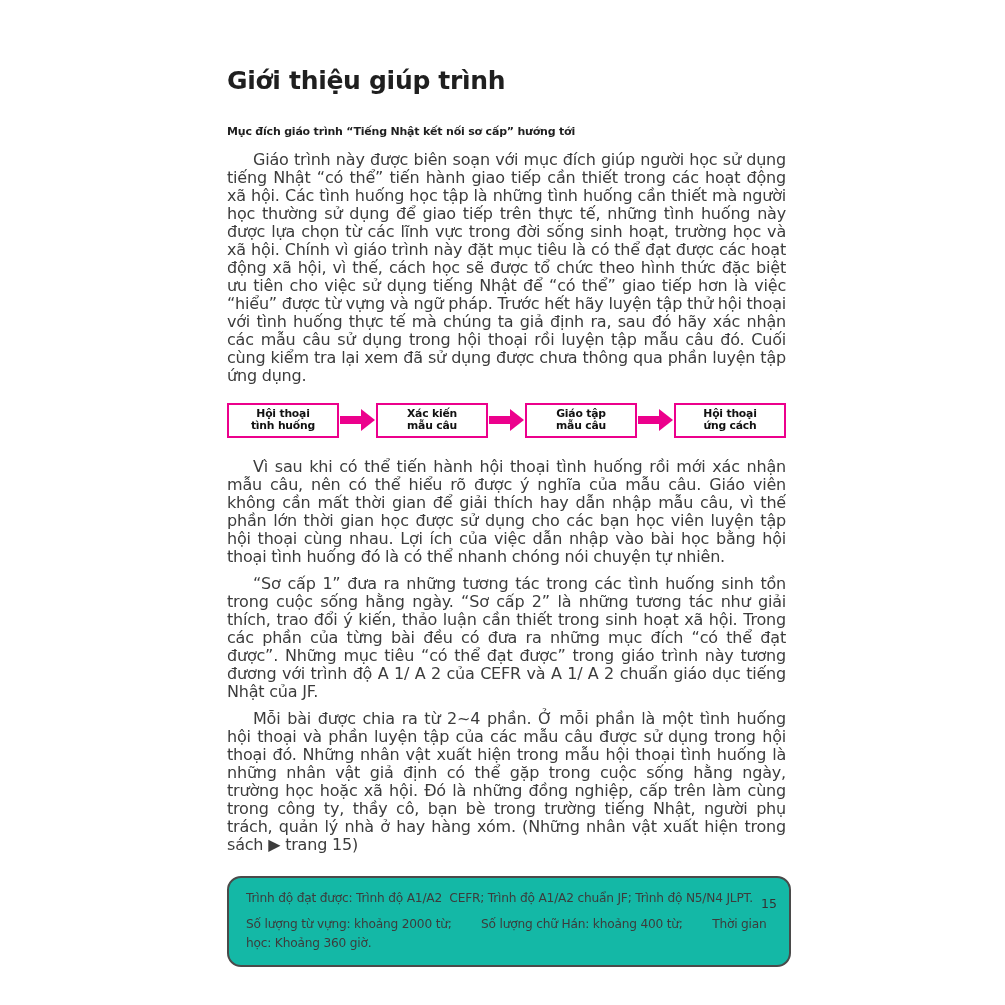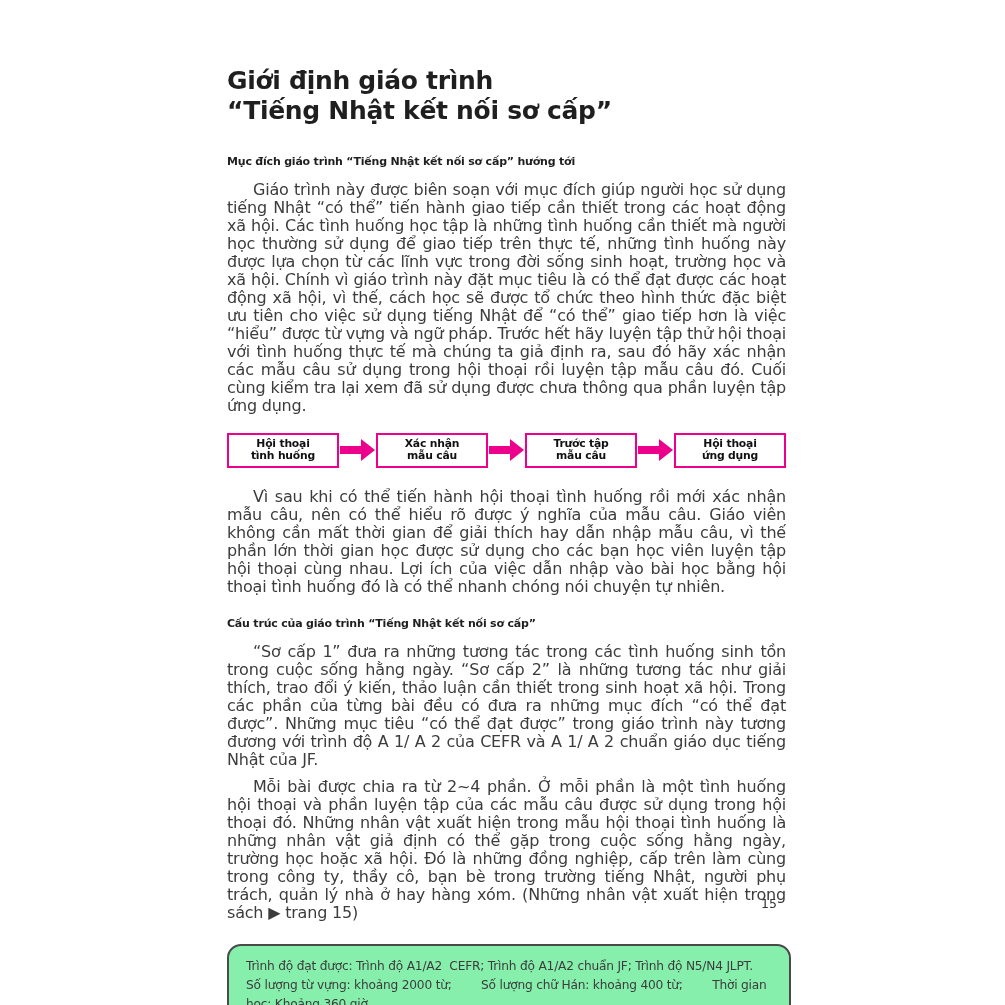--- a/index.html
+++ b/index.html
@@ -37,69 +37,67 @@
     content:""; position:absolute; left:1px; top:7px; width:21px; height:8px;
     background:var(--accent);
   }
   .farrow::after {
     content:""; position:absolute; left:22px; top:0; width:0; height:0;
     border-top:11px solid transparent; border-bottom:11px solid transparent;
     border-left:14px solid var(--accent);
   }
   .infobox {
     box-sizing:border-box; margin-top:22px; width:564px; border:2px solid #4a4a4a;
-    border-radius:14px; padding:11px 17px 12px 17px; background:#86efac;
+    border-radius:14px; padding:11px 17px 12px 17px; background:#14b8a6;
   }
   .infobox p {
     margin:0; font-size:12.2px; line-height:19px; letter-spacing:-0.2px;
     color:var(--text); white-space:pre-wrap; text-align:left;
   }
-  .infobox p + p { }
+  .infobox p + p { margin-top:7px; }
   .pagenum { position:absolute; left:761px; top:896px; font-size:12.5px; color:#333333; }
 </style>
 </head>
 <body>
 
 <div class="page">
   <div class="content">
 
     <div class="title">
-      <div>Giới định giáo trình</div>
-      <div>“Tiếng Nhật kết nối sơ cấp”</div>
+      <div>Giới thiệu giúp trình</div>
     </div>
 
     <h2 class="sec-heading first">Mục đích giáo trình “Tiếng Nhật kết nối sơ cấp” hướng tới</h2>
 
     <p class="body">Giáo trình này được biên soạn với mục đích giúp người học sử dụng tiếng Nhật “có thể” tiến hành giao tiếp cần thiết trong các hoạt động xã hội. Các tình huống học tập là những tình huống cần thiết mà người học thường sử dụng để giao tiếp trên thực tế, những tình huống này được lựa chọn từ các lĩnh vực trong đời sống sinh hoạt, trường học và xã hội. Chính vì giáo trình này đặt mục tiêu là có thể đạt được các hoạt động xã hội, vì thế, cách học sẽ được tổ chức theo hình thức đặc biệt ưu tiên cho việc sử dụng tiếng Nhật để “có thể” giao tiếp hơn là việc “hiểu” được từ vựng và ngữ pháp. Trước hết hãy luyện tập thử hội thoại với tình huống thực tế mà chúng ta giả định ra, sau đó hãy xác nhận các mẫu câu sử dụng trong hội thoại rồi luyện tập mẫu câu đó. Cuối cùng kiểm tra lại xem đã sử dụng được chưa thông qua phần luyện tập ứng dụng.</p>
 
     <div class="flow">
       <div class="fbox">
         <span>Hội thoại</span>
         <span>tình huống</span>
       </div>
       <div class="farrow"></div>
       <div class="fbox">
-        <span>Xác nhận</span>
+        <span>Xác kiến</span>
         <span>mẫu câu</span>
       </div>
       <div class="farrow"></div>
       <div class="fbox">
-        <span>Trước tập</span>
+        <span>Giáo tập</span>
         <span>mẫu câu</span>
       </div>
       <div class="farrow"></div>
       <div class="fbox">
         <span>Hội thoại</span>
-        <span>ứng dụng</span>
+        <span>ứng cách</span>
       </div>
     </div>
 
     <p class="body gap">Vì sau khi có thể tiến hành hội thoại tình huống rồi mới xác nhận mẫu câu, nên có thể hiểu rõ được ý nghĩa của mẫu câu. Giáo viên không cần mất thời gian để giải thích hay dẫn nhập mẫu câu, vì thế phần lớn thời gian học được sử dụng cho các bạn học viên luyện tập hội thoại cùng nhau. Lợi ích của việc dẫn nhập vào bài học bằng hội thoại tình huống đó là có thể nhanh chóng nói chuyện tự nhiên.</p>
 
-    <h2 class="sec-heading second">Cấu trúc của giáo trình “Tiếng Nhật kết nối sơ cấp”</h2>
 
     <p class="body">“Sơ cấp 1” đưa ra những tương tác trong các tình huống sinh tồn trong cuộc sống hằng ngày. “Sơ cấp 2” là những tương tác như giải thích, trao đổi ý kiến, thảo luận cần thiết trong sinh hoạt xã hội. Trong các phần của từng bài đều có đưa ra những mục đích “có thể đạt được”. Những mục tiêu “có thể đạt được” trong giáo trình này tương đương với trình độ A 1/ A 2 của CEFR và A 1/ A 2 chuẩn giáo dục tiếng Nhật của JF.</p>
     <p class="body">Mỗi bài được chia ra từ 2~4 phần. Ở mỗi phần là một tình huống hội thoại và phần luyện tập của các mẫu câu được sử dụng trong hội thoại đó. Những nhân vật xuất hiện trong mẫu hội thoại tình huống là những nhân vật giả định có thể gặp trong cuộc sống hằng ngày, trường học hoặc xã hội. Đó là những đồng nghiệp, cấp trên làm cùng trong công ty, thầy cô, bạn bè trong trường tiếng Nhật, người phụ trách, quản lý nhà ở hay hàng xóm. (Những nhân vật xuất hiện trong sách  ▶  trang 15)</p>
 
     <div class="infobox">
       <p>Trình độ đạt được: Trình độ A1/A2  CEFR; Trình độ A1/A2 chuẩn JF; Trình độ N5/N4 JLPT.</p>
       <p>Số lượng từ vựng: khoảng 2000 từ;        Số lượng chữ Hán: khoảng 400 từ;        Thời gian học: Khoảng 360 giờ.</p>
     </div>
 
   </div>

